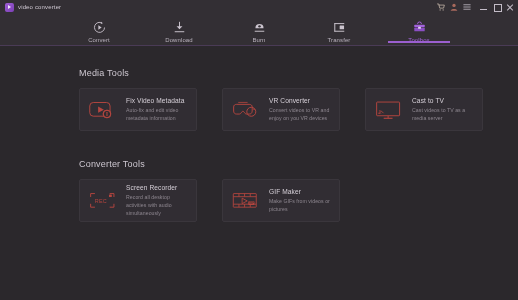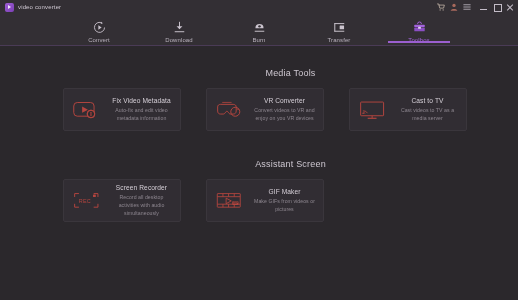--- a/index.html
+++ b/index.html
@@ -99,23 +99,22 @@
   .nav-underline-active {
     position: absolute; bottom: 0;
     height: 2px; background: #9b5fd0;
     width: 62px;
   }
 
   
   .content {
     flex: 1 1 auto;
     background: #2b282c;
-    padding: 22px 0 0 0;
+    padding: 22px 0 0 16px;
     overflow: hidden;
-    text-align: center;
   }
   .section { padding-left: 63px; }
   .section + .section { margin-top: 28px; }
   .section-title {
     font-size: 9px; color: #cdc7d0; font-weight: 400;
     letter-spacing: .2px;
     margin-bottom: 10px;
   }
   .cards { display: flex; gap: 25px; }
   .card {
@@ -302,21 +301,21 @@
           <div class="card-text">
             <div class="card-title">Cast to TV</div>
             <div class="card-desc">Cast videos to TV as a media server</div>
           </div>
         </div>
 
       </div>
     </div>
 
     <div class="section">
-      <div class="section-title">Assistant Screen</div>
+      <div class="section-title">Converter Tools</div>
       <div class="cards">
 
         <div class="card">
           <div class="card-icon">
             <svg width="30" height="24" viewBox="0 0 34 26" fill="none" stroke="#b4453f" stroke-width="1.1" stroke-linecap="round">
               <path d="M3 8 V4.6 H7.4"></path>
               <path d="M25 4.6 H29.4 V8"></path>
               <path d="M29.4 16.6 V20 H25"></path>
               <path d="M7.4 20 H3 V16.6"></path>
               <rect x="23.8" y="5.6" width="3.2" height="3" rx="0.5" fill="#b4453f" stroke="none"></rect>

